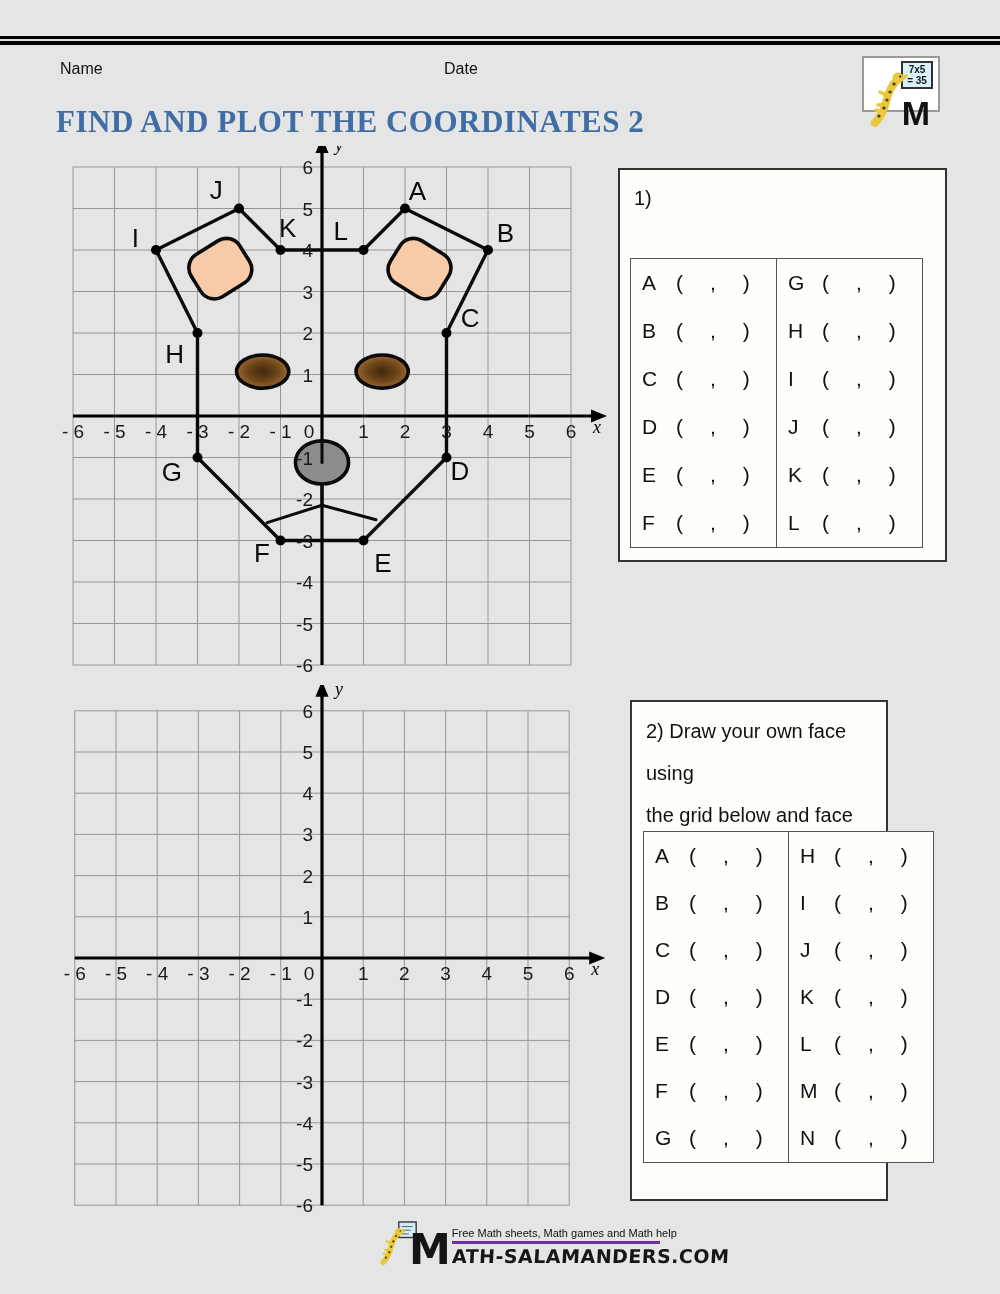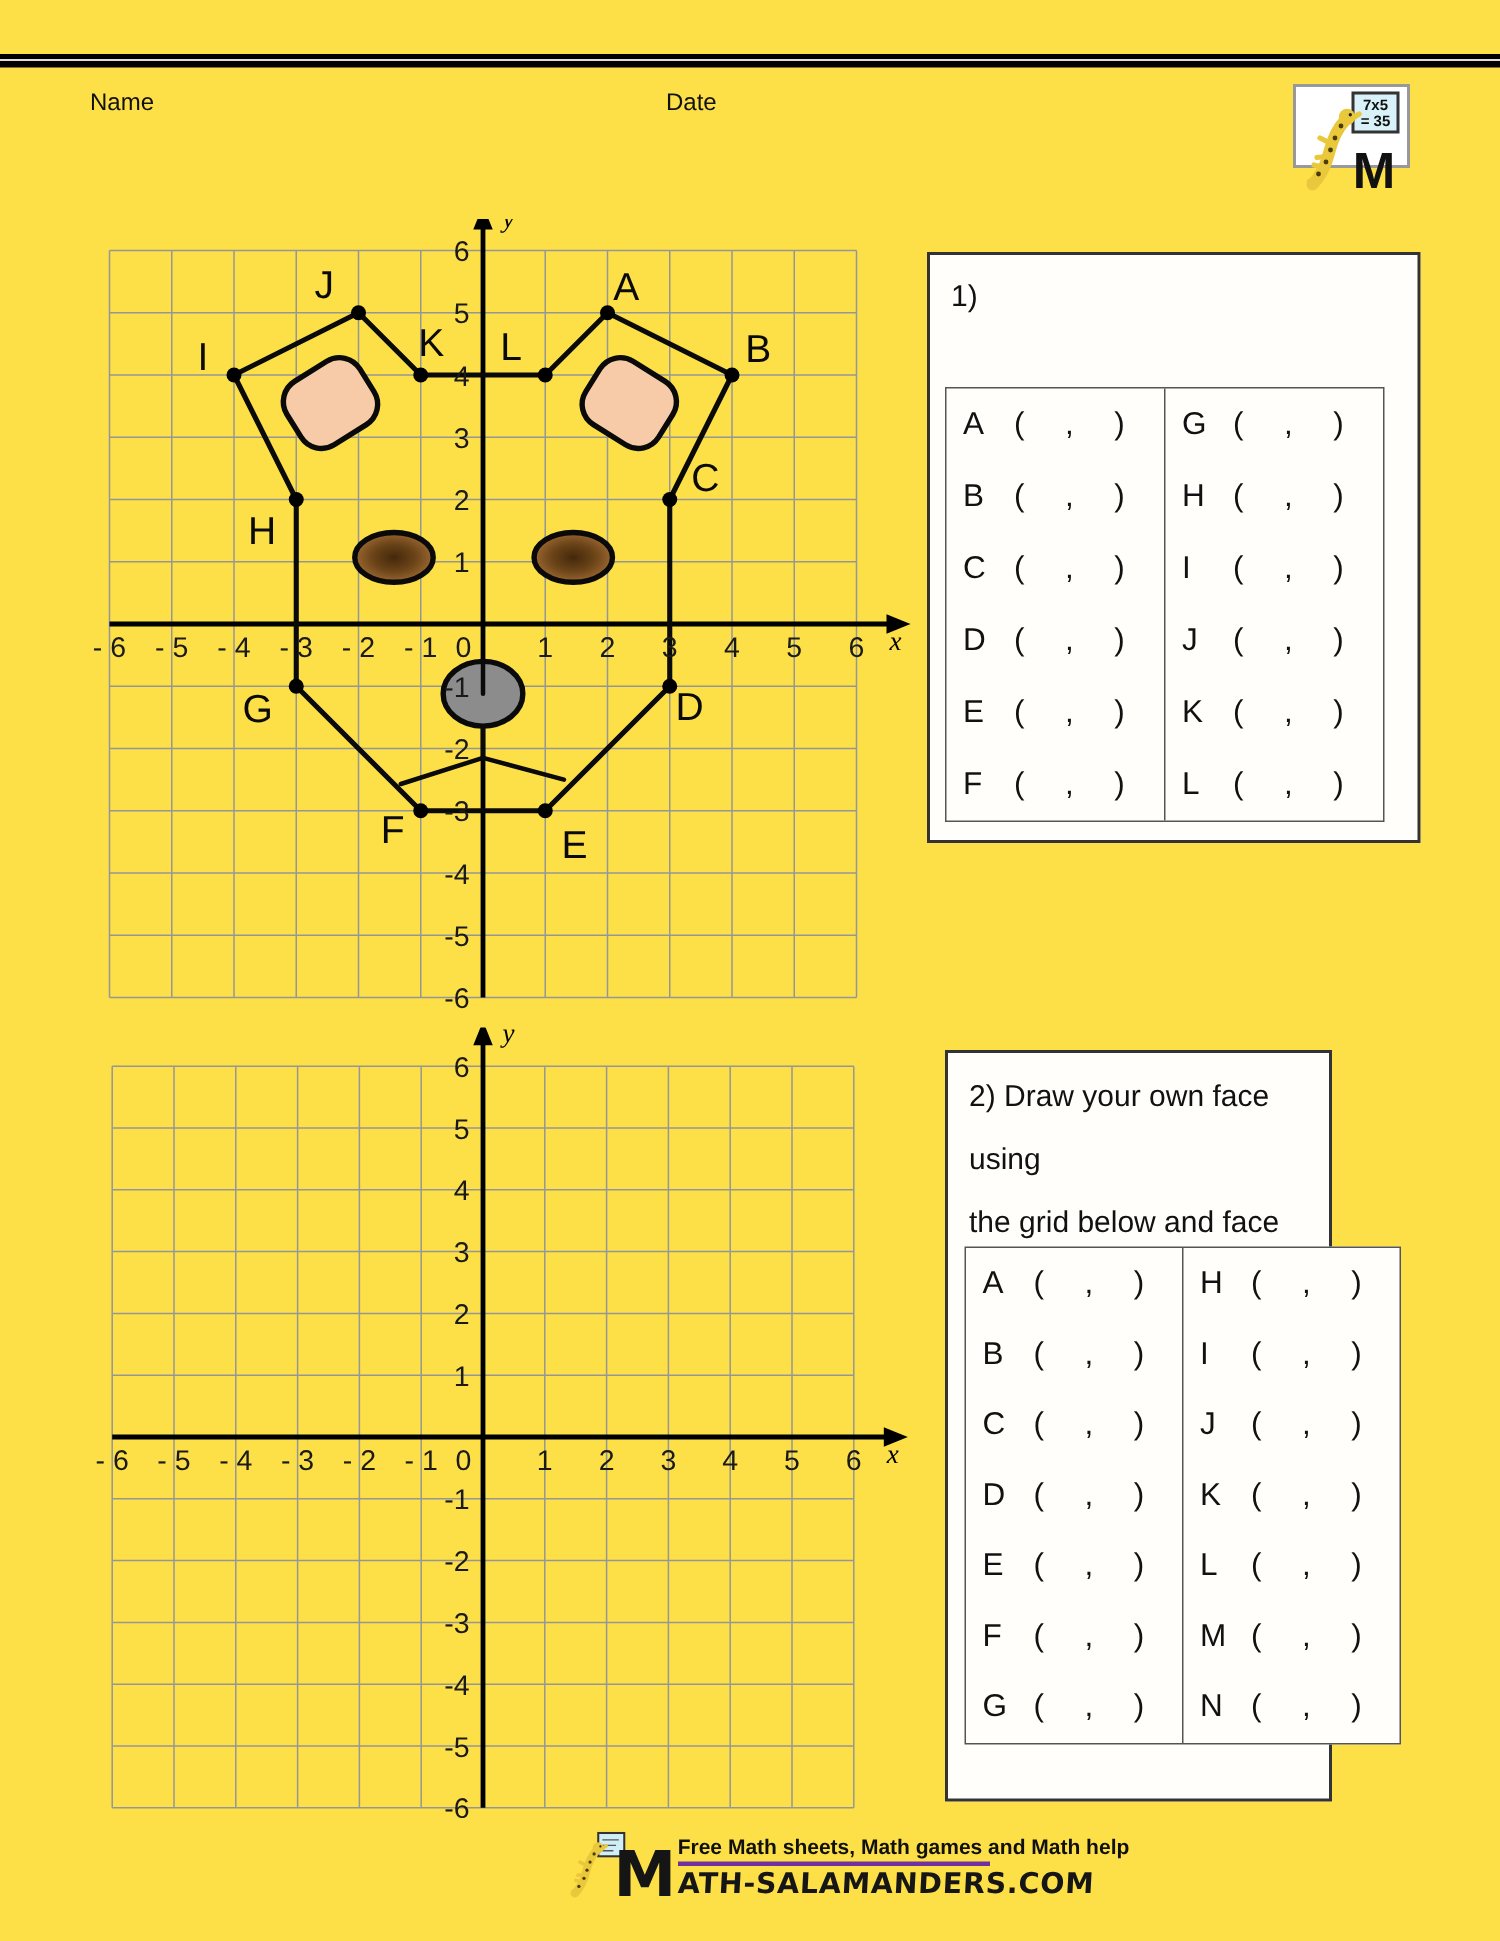--- a/index.html
+++ b/index.html
@@ -1,17 +1,17 @@
 <!DOCTYPE html>
 <html><head>
 <meta charset="utf-8">
 <style>
   html,body{margin:0;padding:0;}
   .page{
-    position:relative;width:1000px;height:1294px;background:#fde047;
+    position:relative;width:1000px;height:1294px;background:#e5e5e5;
     font-family:"Liberation Sans",sans-serif;color:#111;overflow:hidden;
   }
   .topbar{
     position:absolute;left:0;top:36px;width:1000px;height:9px;
     background:linear-gradient(to bottom,#000 0 38%,#dcdcdc 38% 55%,#000 55% 100%);
   }
   .name-label{position:absolute;left:60px;top:60px;font-size:16px;}
   .date-label{position:absolute;left:410px;top:60px;font-size:16px;margin-left:34px;}
   .page-title{
     position:absolute;left:56px;top:104px;font-family:"Liberation Serif",serif;
@@ -40,21 +40,21 @@
   .coord-row .letter{width:28px;}
   .coord-row .p-open{margin-left:6px;}
   .coord-row .p-comma{margin-left:27px;}
   .coord-row .p-close{margin-left:27px;}
   .footer{position:absolute;left:376px;top:1219px;display:flex;align-items:flex-end;}
   .footer .big-m{
     font-size:42px;font-weight:bold;line-height:.78;margin-left:-9px;margin-right:1px;
     font-family:"DejaVu Sans",sans-serif;color:#151515;
   }
   .footer-text{display:flex;flex-direction:column;}
-  .footer-tagline{font-size:14px;font-weight:bold;white-space:nowrap;color:#101010;}
+  .footer-tagline{font-size:11px;font-weight:normal;white-space:nowrap;color:#101010;}
   .footer-rule{height:3px;margin:2px 0 1px 0;width:208px;}
   .footer-site{
     font-size:19px;font-weight:bold;letter-spacing:.5px;white-space:nowrap;
     font-family:"DejaVu Sans",sans-serif;color:#161616;transform:skewX(-3deg);
   }
   svg text{font-family:"Liberation Sans",sans-serif;}
   .serif-it{font-family:"Liberation Serif",serif;font-style:italic;}
 </style>
 </head>
 <body>
@@ -78,20 +78,21 @@
   </defs>
 </svg>
 
 <div class="page">
 
   <div class="topbar"></div>
 
   <div class="name-label">Name</div>
   <div class="date-label">Date</div>
 
+  <div class="page-title" style="color: rgb(63, 110, 166);">FIND AND PLOT THE COORDINATES 2</div>
 
   <div class="corner-logo">
     <svg width="74" height="72" viewBox="0 0 74 72">
       <rect x="38" y="4" width="30" height="26" fill="#d9f1f8" stroke="#333" stroke-width="2"></rect>
       <text x="53" y="15" font-size="10" font-weight="bold" text-anchor="middle" fill="#111">7x5</text>
       <text x="53" y="26" font-size="10" font-weight="bold" text-anchor="middle" fill="#111">= 35</text>
       <text x="52" y="67" font-size="34" font-weight="bold" text-anchor="middle" fill="#111">M</text>
       <use href="#salamander-shape" transform="translate(3,8)"></use>
     </svg>
   </div>

